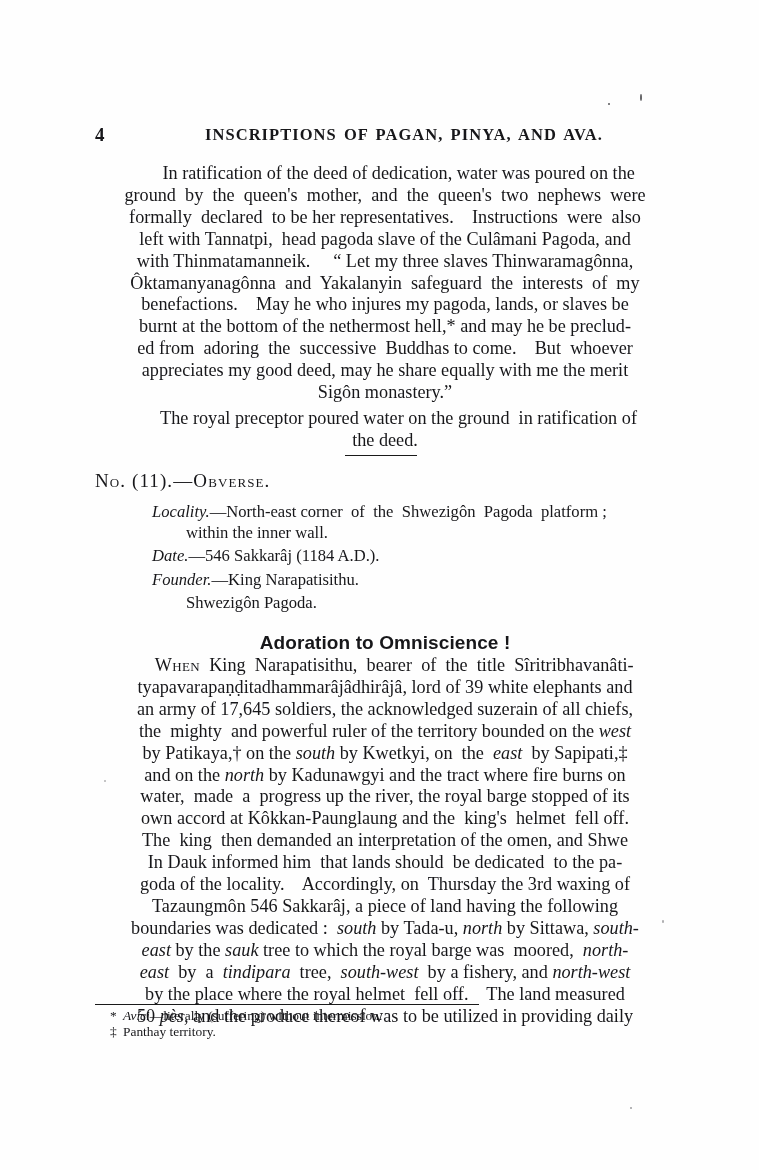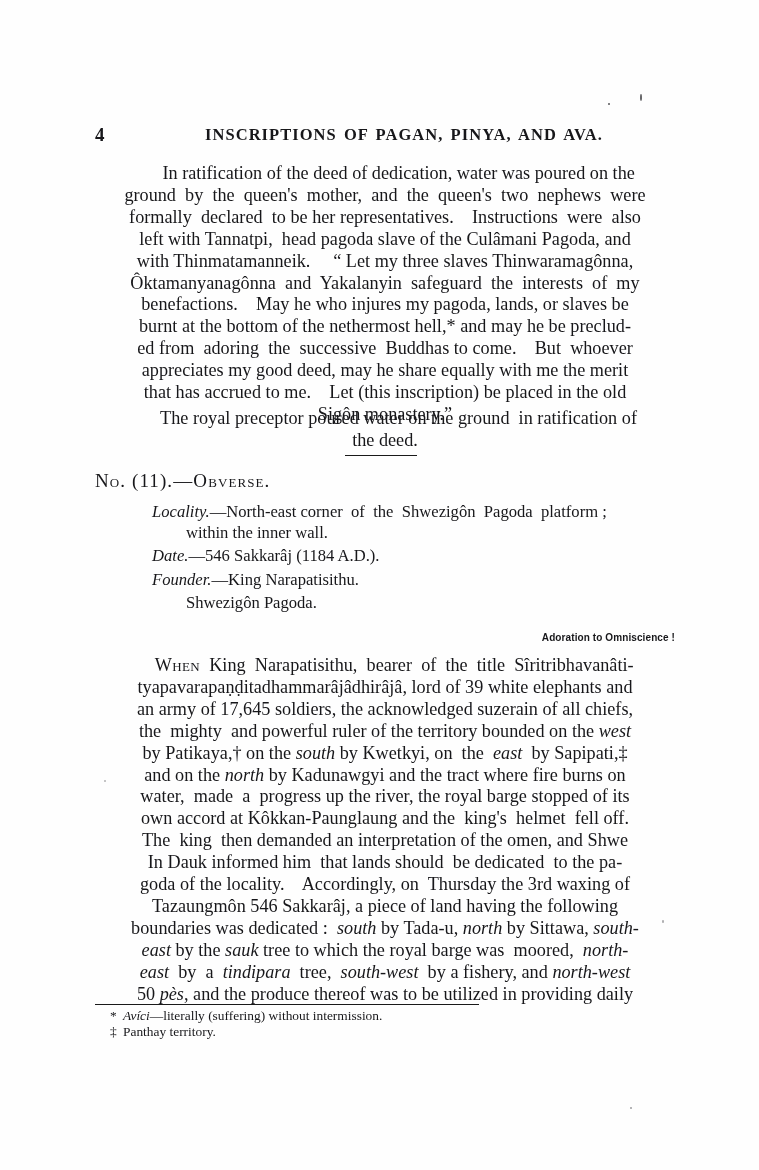--- a/index.html
+++ b/index.html
@@ -117,23 +117,23 @@
   .meta-label {
     font-style: italic;
   }
 
   
   .invocation {
     position: absolute;
     left: 95px;
     top: 632px;
     width: 580px;
-    text-align: right;
+    text-align: center;
     font-family: "Liberation Sans", "DejaVu Sans", sans-serif;
-    font-size: 10px;
+    font-size: 19px;
     font-weight: 700;
     letter-spacing: 0.1px;
   }
 
   
   .footnotes {
     position: absolute;
     left: 110px;
     top: 1008px;
     width: 480px;
@@ -177,21 +177,20 @@
       <span class="ln">      In ratification of the deed of dedication, water was poured on the</span>
       <span class="ln">ground  by  the  queen's  mother,  and  the  queen's  two  nephews  were</span>
       <span class="ln">formally  declared  to be her representatives.    Instructions  were  also</span>
       <span class="ln">left with Tannatpi,  head pagoda slave of the Culâmani Pagoda, and</span>
       <span class="ln">with Thinmatamanneik.     “ Let my three slaves Thinwaramagônna,</span>
       <span class="ln">Ôktamanyanagônna  and  Yakalanyin  safeguard  the  interests  of  my</span>
       <span class="ln">benefactions.    May he who injures my pagoda, lands, or slaves be</span>
       <span class="ln">burnt at the bottom of the nethermost hell,* and may he be preclud-</span>
       <span class="ln">ed from  adoring  the  successive  Buddhas to come.    But  whoever</span>
       <span class="ln">appreciates my good deed, may he share equally with me the merit</span>
-      <span class="ln">that has accrued to me.    Let (this inscription) be placed in the old</span>
       <span class="ln">Sigôn monastery.”</span>
     </div>
 
   <div class="block" id="para2" style="top:408px;">
       <span class="ln">      The royal preceptor poured water on the ground  in ratification of</span>
       <span class="ln">the deed.</span>
     </div>
 
   <div class="rule-short"></div>
 
@@ -224,20 +223,21 @@
       <span class="ln">and on the <i>north</i> by Kadunawgyi and the tract where fire burns on</span>
       <span class="ln">water,  made  a  progress up the river, the royal barge stopped of its</span>
       <span class="ln">own accord at Kôkkan-Paunglaung and the  king's  helmet  fell off.</span>
       <span class="ln">The  king  then demanded an interpretation of the omen, and Shwe</span>
       <span class="ln">In Dauk informed him  that lands should  be dedicated  to the pa-</span>
       <span class="ln">goda of the locality.    Accordingly, on  Thursday the 3rd waxing of</span>
       <span class="ln">Tazaungmôn 546 Sakkarâj, a piece of land having the following</span>
       <span class="ln">boundaries was dedicated :  <i>south</i> by Tada-u, <i>north</i> by Sittawa, <i>south-</i></span>
       <span class="ln"><i>east</i> by the <i>sauk</i> tree to which the royal barge was  moored,  <i>north-</i></span>
       <span class="ln"><i>east</i>  by  a  <i>tindipara</i>  tree,  <i>south-west</i>  by a fishery, and <i>north-west</i></span>
+      <span class="ln">by the place where the royal helmet  fell off.    The land measured</span>
       <span class="ln">50 <i>pès</i>, and the produce thereof was to be utilized in providing daily</span>
     </div>
 
   <div class="rule-foot"></div>
 
   <div class="footnotes" id="footblock">
       <span class="fn"><span class="fn-mark">*</span><i>Avíci</i>—literally (suffering) without intermission.</span>
       <span class="fn"><span class="fn-mark">‡</span>Panthay territory.</span>
     </div>
 

